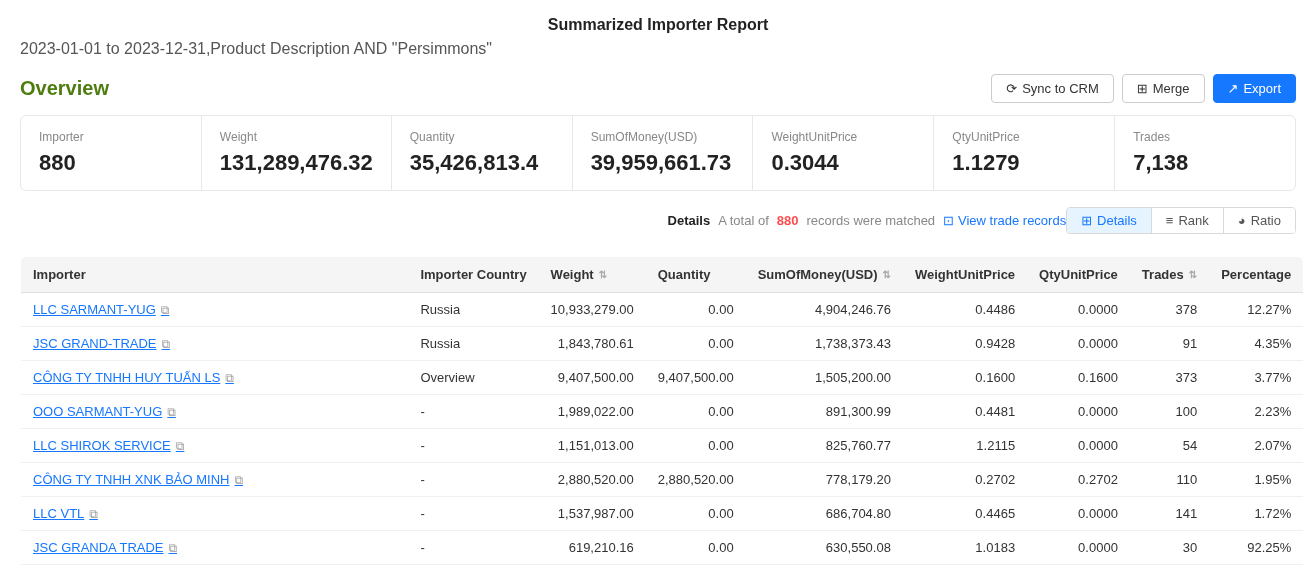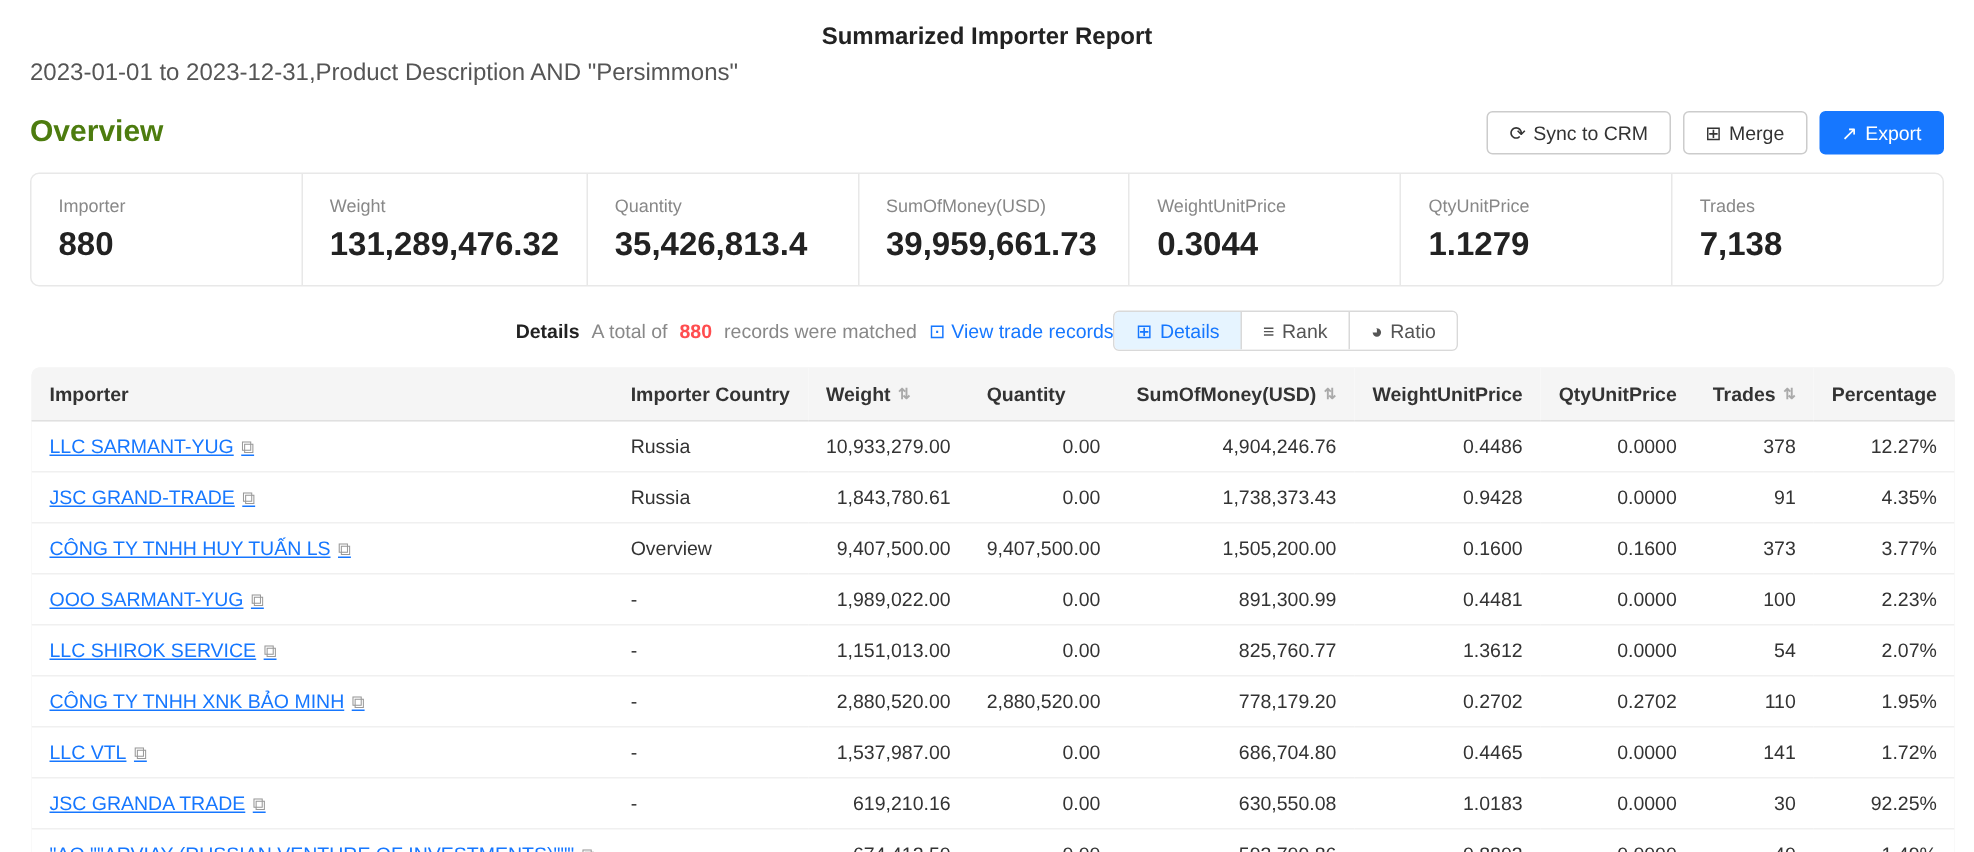--- a/index.html
+++ b/index.html
@@ -15,21 +15,21 @@
     .header-buttons { display: flex; gap: 8px; }
     .btn { display: flex; align-items: center; gap: 5px; padding: 6px 14px; border-radius: 4px; border: 1px solid #ccc; background: #fff; cursor: pointer; font-size: 13px; color: #333; }
     .btn-primary { background: #1677ff; border-color: #1677ff; color: #fff; }
     
     .stats-row { display: flex; gap: 0; border: 1px solid #e8e8e8; border-radius: 6px; margin-bottom: 16px; overflow: hidden; }
     .stat-card { flex: 1; padding: 14px 18px; border-right: 1px solid #e8e8e8; }
     .stat-card:last-child { border-right: none; }
     .stat-label { font-size: 12px; color: #888; margin-bottom: 6px; }
     .stat-value { font-size: 22px; font-weight: 600; color: #222; }
     
-    .details-header { display: flex; justify-content: center; align-items: center; margin-bottom: 10px; }
+    .details-header { display: flex; justify-content: flex-end; align-items: center; margin-bottom: 22px; }
     .details-left { display: flex; align-items: center; gap: 8px; font-size: 13px; }
     .details-label { font-weight: 600; color: #222; }
     .details-count { color: #888; }
     .details-count-num { color: #ff4d4f; font-weight: 600; }
     .view-records-link { color: #1677ff; cursor: pointer; display: flex; align-items: center; gap: 4px; }
     
     .tab-buttons { display: flex; border: 1px solid #d9d9d9; border-radius: 4px; overflow: hidden; }
     .tab-btn { padding: 5px 14px; border: none; background: #fff; cursor: pointer; font-size: 13px; color: #555; display: flex; align-items: center; gap: 5px; border-right: 1px solid #d9d9d9; }
     .tab-btn:last-child { border-right: none; }
     .tab-btn.active { background: #e6f4ff; color: #1677ff; }
@@ -205,21 +205,21 @@
           <td class="num">2.23%</td>
         </tr>
         <tr>
           <td>
             <span class="importer-link">LLC SHIROK SERVICE<span class="copy-icon">⧉</span></span>
           </td>
           <td>-</td>
           <td class="num">1,151,013.00</td>
           <td class="num">0.00</td>
           <td class="num">825,760.77</td>
-          <td class="num">1.3612</td>
+          <td class="num">1.2115</td>
           <td class="num">0.0000</td>
           <td class="num">54</td>
           <td class="num">2.07%</td>
         </tr>
         <tr>
           <td>
             <span class="importer-link">CÔNG TY TNHH XNK BẢO MINH<span class="copy-icon">⧉</span></span>
           </td>
           <td>-</td>
           <td class="num">2,880,520.00</td>

